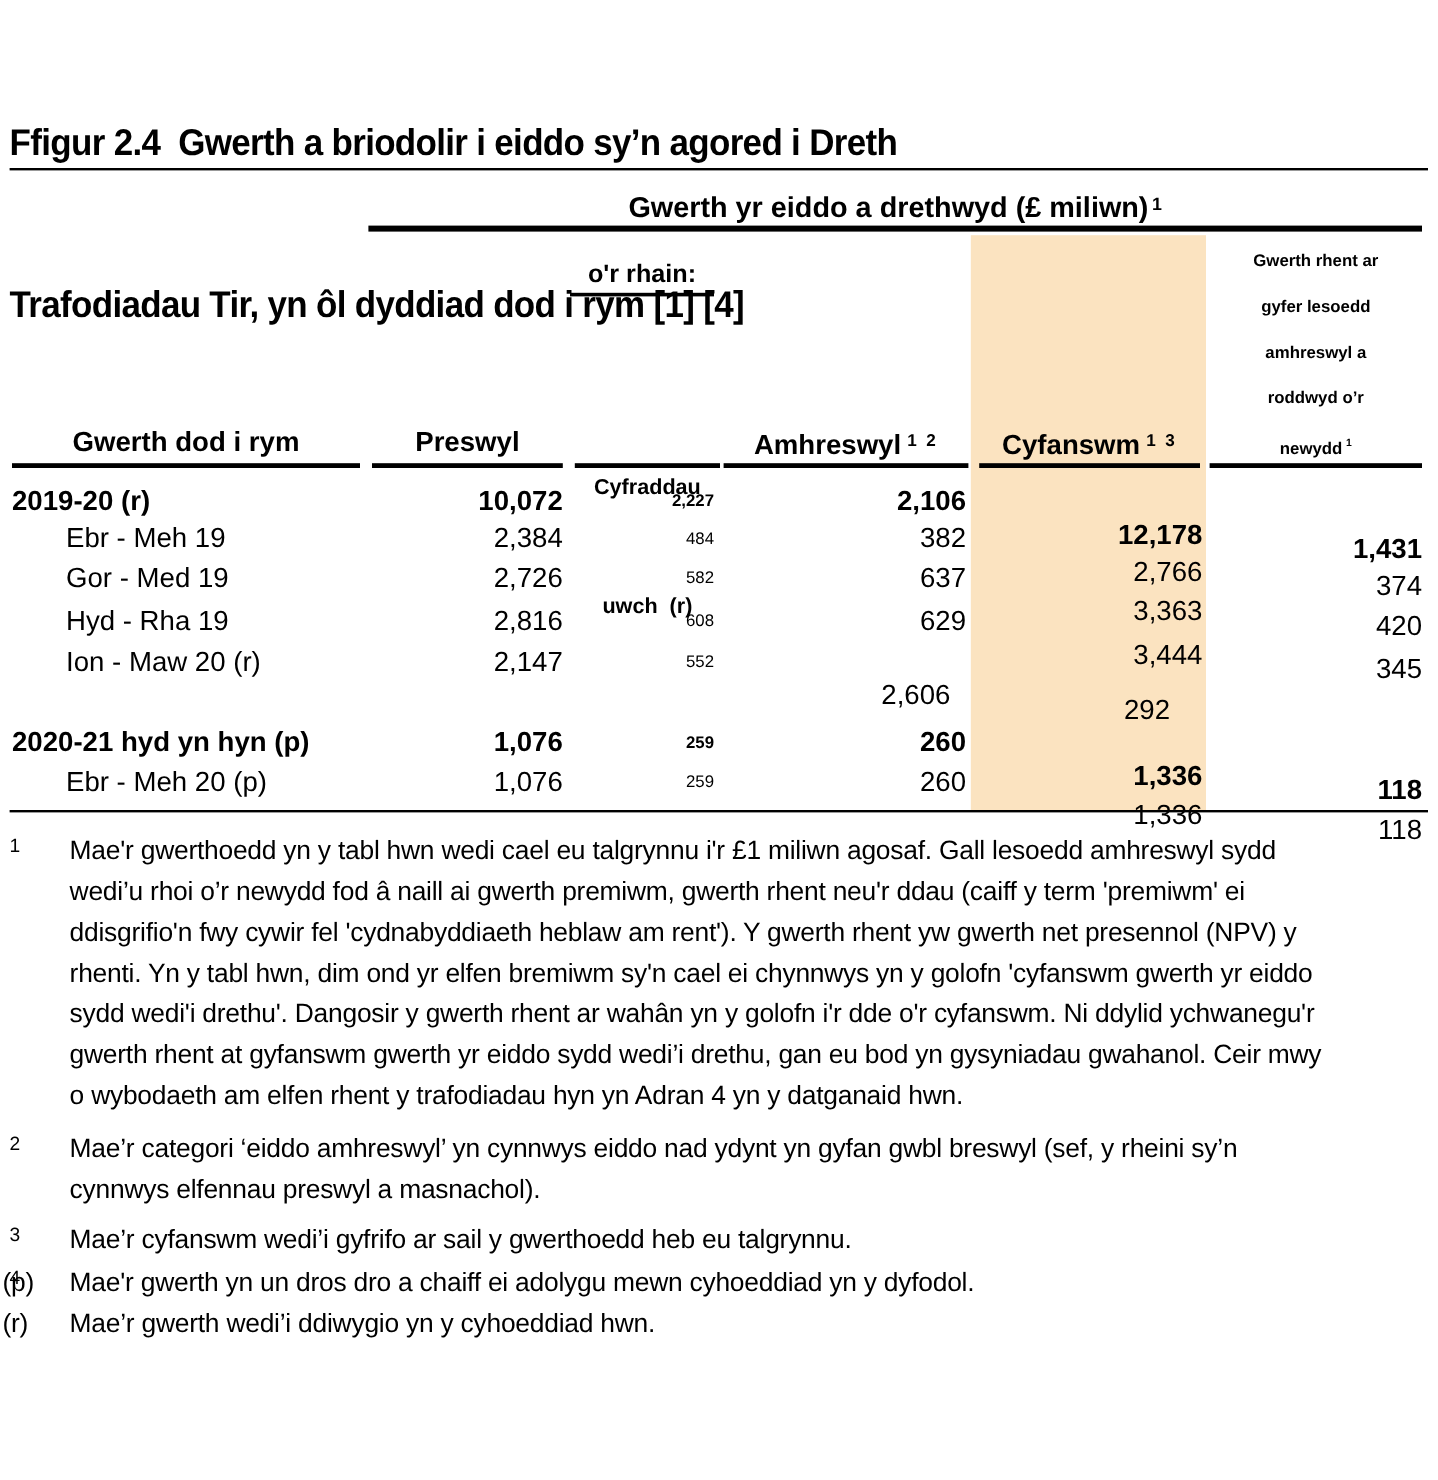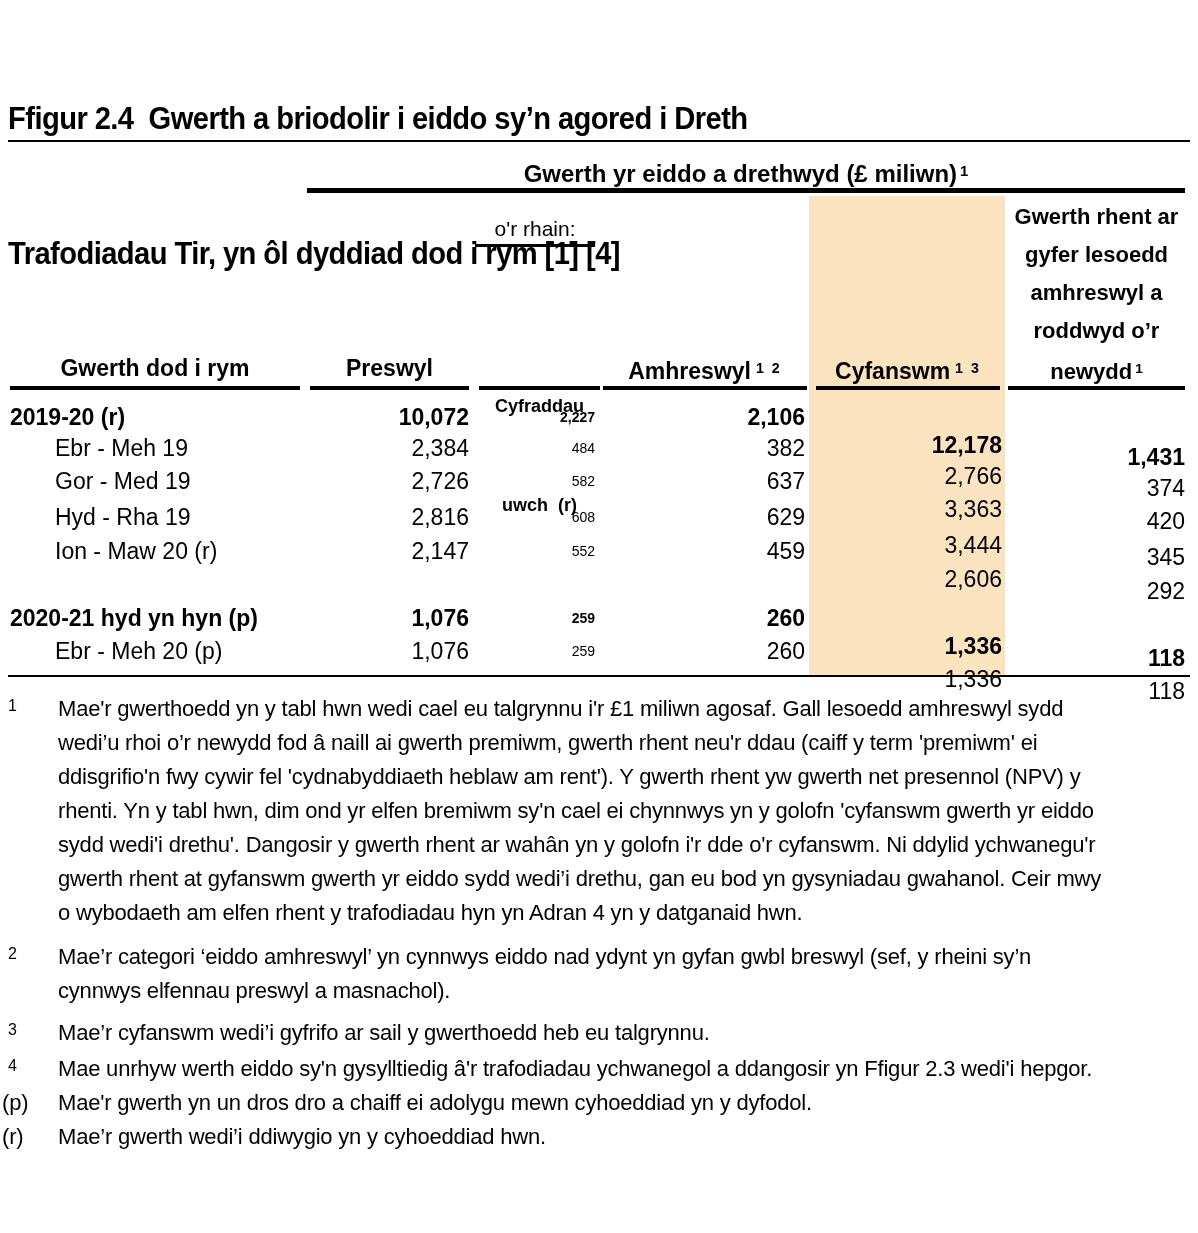--- a/index.html
+++ b/index.html
@@ -49,39 +49,39 @@
     position: absolute;
     left: 307px; top: 157px; width: 878px;
     text-align: center;
     font-weight: bold; font-size: 24px; line-height: 28px;
     z-index: 2;
   }
   .subheader {
     position: absolute;
     left: 475px; top: 216px; width: 120px;
     text-align: center;
-    font-weight: normal; font-size: 21px; line-height: 26px;
+    font-weight: bold; font-size: 21px; line-height: 26px;
     z-index: 2;
   }
   .colhead {
     position: absolute;
     text-align: center;
     font-weight: bold; font-size: 23px; line-height: 30px;
     z-index: 2;
   }
   .h1 { left:10px;  width:290px; top:353px; }
   .h2 { left:310px; width:159px; top:353px; }
   .h3 { left:479px; width:121px; top:324px; font-size:18px; line-height:33px; white-space:pre; }
   .h4 { left:603px; width:204px; top:353px; }
   .h5 { left:816px; width:184px; top:353px; }
   .h6 {
     position: absolute;
     left: 1008px; top: 198px; width: 177px;
     text-align: center;
-    font-weight: bold; font-size: 22px; line-height: 38px;
+    font-weight: bold; font-size: 14px; line-height: 38px;
     z-index: 2;
   }
   sup.s {
     font-size: 0.62em;
     vertical-align: 6px;
     margin-left: 5px;
     letter-spacing: 2px;
   }
   sup.s2 { font-size: 0.62em; vertical-align: 6px; margin-left: 3px; }
   
@@ -197,21 +197,20 @@
     <div class="c c2">2,816</div>
     <div class="c c3">608</div>
     <div class="c c4">629</div>
     <div class="c c5">3,444</div>
     <div class="c c6">345</div>
   </div>
   <div class="trow r4">
     <div class="c c1 indent">Ion - Maw 20 (r)</div>
     <div class="c c2">2,147</div>
     <div class="c c3">552</div>
-    <div class="c c4">459</div>
     <div class="c c5">2,606</div>
     <div class="c c6">292</div>
   </div>
   <div class="trow r5 bold-row">
     <div class="c c1">2020-21 hyd yn hyn (p)</div>
     <div class="c c2">1,076</div>
     <div class="c c3">259</div>
     <div class="c c4">260</div>
     <div class="c c5">1,336</div>
     <div class="c c6">118</div>
@@ -235,21 +234,20 @@
     <div class="fn fn-m2">
       <span class="fn-marker-sup">2</span>
       <span>Mae’r categori ‘eiddo amhreswyl’ yn cynnwys eiddo nad ydynt yn gyfan gwbl breswyl (sef, y rheini sy’n cynnwys elfennau preswyl a masnachol).</span>
     </div>
     <div class="fn fn-m3">
       <span class="fn-marker-sup">3</span>
       <span>Mae’r cyfanswm wedi’i gyfrifo ar sail y gwerthoedd heb eu talgrynnu.</span>
     </div>
     <div class="fn">
       <span class="fn-marker-sup">4</span>
-      <span>Mae unrhyw werth eiddo sy'n gysylltiedig â'r trafodiadau ychwanegol a ddangosir yn Ffigur 2.3 wedi'i hepgor.</span>
     </div>
     <div class="fn">
       <span class="fn-marker-plain">(p)</span>
       <span>Mae'r gwerth yn un dros dro a chaiff ei adolygu mewn cyhoeddiad yn y dyfodol.</span>
     </div>
     <div class="fn">
       <span class="fn-marker-plain">(r)</span>
       <span>Mae’r gwerth wedi’i ddiwygio yn y cyhoeddiad hwn.</span>
     </div>
   </div>

